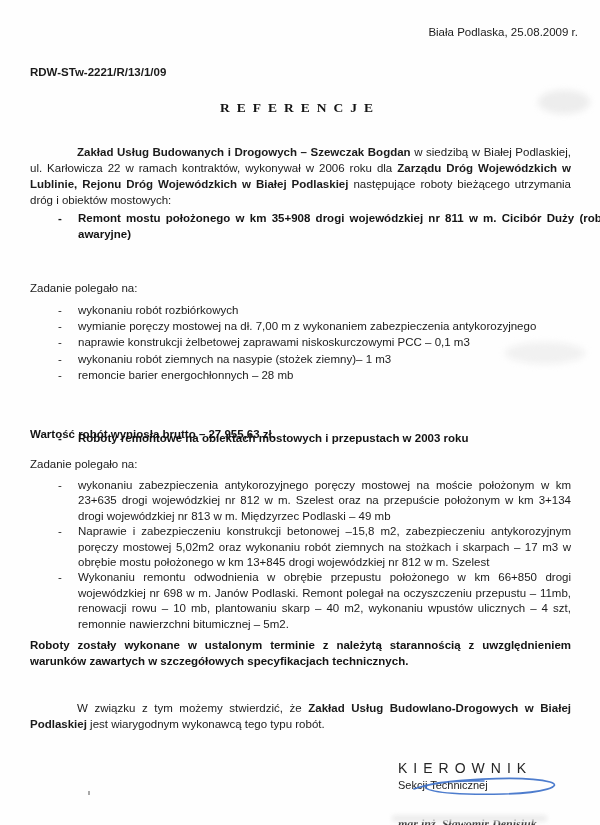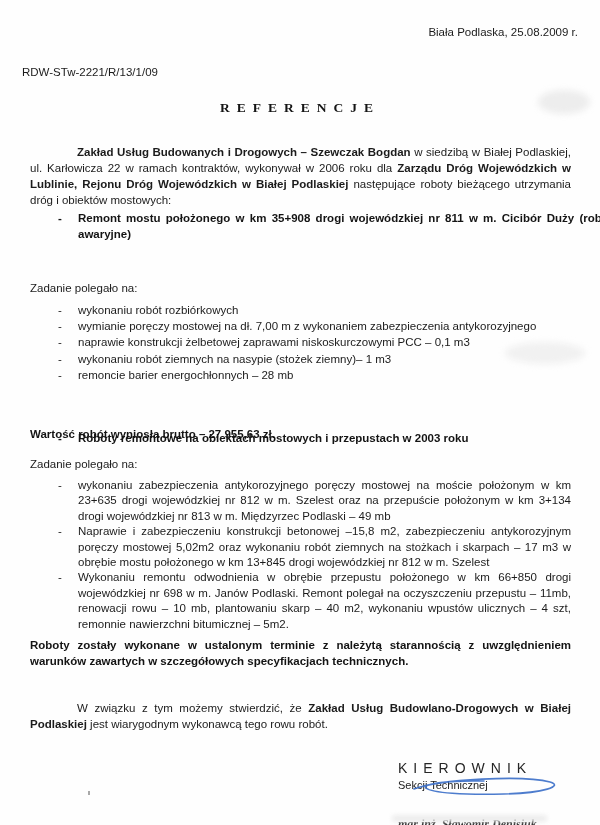--- a/index.html
+++ b/index.html
@@ -5,21 +5,21 @@
   html,body { margin:0; padding:0; background:#e8e8e8; }
   .page {
     position:relative; width:600px; height:825px; margin:0 auto;
     background:#fefefe; overflow:hidden;
     font-family:"Liberation Sans","DejaVu Sans",sans-serif;
     color:#1b1b1b; font-size:11.5px; line-height:16px;
   }
   .abs { position:absolute; }
   .b { font-weight:700; }
   .date-line { top:24px; right:22px; }
-  .ref-no { top:64px; left:22px; }
+  .ref-no { top:64px; left:30px;font-weight:bold; }
   .doc-title {
     top:100px; left:0; width:100%; text-align:center;
     font-weight:700; font-size:13.5px; letter-spacing:7px; color:#151515;font-family:Liberation Serif, serif;
   }
   .para { left:30px; width:541px; text-align:justify; }
   .intro { top:132px; text-indent:47px; }
   .bullet-row { position:relative; padding-left:48px; }
   .bullet-row .dash { position:absolute; left:28px; top:0; }
   .sec-heading { top:210px; font-weight:700; color:#141414; }
   .sec-heading2 { top:398px; font-weight:700; color:#141414; }
@@ -90,21 +90,21 @@
   <div class="abs tasks-label t2">Zadanie polegało na:</div>
 
   <ul class="abs task-list l2">
     <li class="bullet-row"><span class="dash">-</span><span>wykonaniu zabezpieczenia antykorozyjnego poręczy mostowej na moście położonym w km 23+635 drogi wojewódzkiej nr 812 w m. Szelest oraz na przepuście położonym w km 3+134 drogi wojewódzkiej nr 813 w m. Międzyrzec Podlaski – 49 mb</span></li>
     <li class="bullet-row"><span class="dash">-</span><span>Naprawie i zabezpieczeniu konstrukcji betonowej –15,8 m2, zabezpieczeniu antykorozyjnym poręczy mostowej 5,02m2 oraz wykonaniu robót ziemnych na stożkach i skarpach – 17 m3 w obrębie mostu położonego w km 13+845 drogi wojewódzkiej nr 812 w m. Szelest</span></li>
     <li class="bullet-row"><span class="dash">-</span><span>Wykonaniu remontu odwodnienia w obrębie przepustu położonego w km 66+850 drogi wojewódzkiej nr 698 w m. Janów Podlaski. Remont polegał na oczyszczeniu przepustu – 11mb, renowacji rowu – 10 mb, plantowaniu skarp – 40 m2, wykonaniu wpustów ulicznych – 4 szt, remonnie nawierzchni bitumicznej – 5m2.</span></li>
   </ul>
 
   <p class="abs para closing">Roboty zostały wykonane w ustalonym terminie z należytą starannością z uwzględnieniem warunków zawartych w szczegółowych specyfikacjach technicznych.</p>
 
-  <p class="abs para final-para"><span>W związku z tym możemy stwierdzić, że </span><span class="b">Zakład Usług Budowlano-Drogowych w Białej Podlaskiej</span><span> jest wiarygodnym wykonawcą tego rowu robót.</span></p>
+  <p class="abs para final-para"><span>W związku z tym możemy stwierdzić, że </span><span class="b">Zakład Usług Budowlano-Drogowych w Białej Podlaskiej</span><span> jest wiarygodnym wykonawcą tego typu robót.</span></p>
 
   <div class="abs sig-block">
     <div class="sig-role">KIEROWNIK</div>
     <div class="sig-dept">
       <span>Sekcji Technicznej</span>
       <svg class="sig-scribble" width="160" height="34" viewBox="0 0 160 34">
         <path d="M8,17 C34,7 118,3 144,10 C158,14 138,21 98,22 C58,23 26,21 20,16 C16,12 44,8 78,9" fill="none" stroke="#3a6ec8" stroke-width="1.6" stroke-linecap="round" opacity="0.9"></path>
       </svg>
     </div>
     <div class="sig-name">mgr inż. Sławomir Denisiuk</div>

